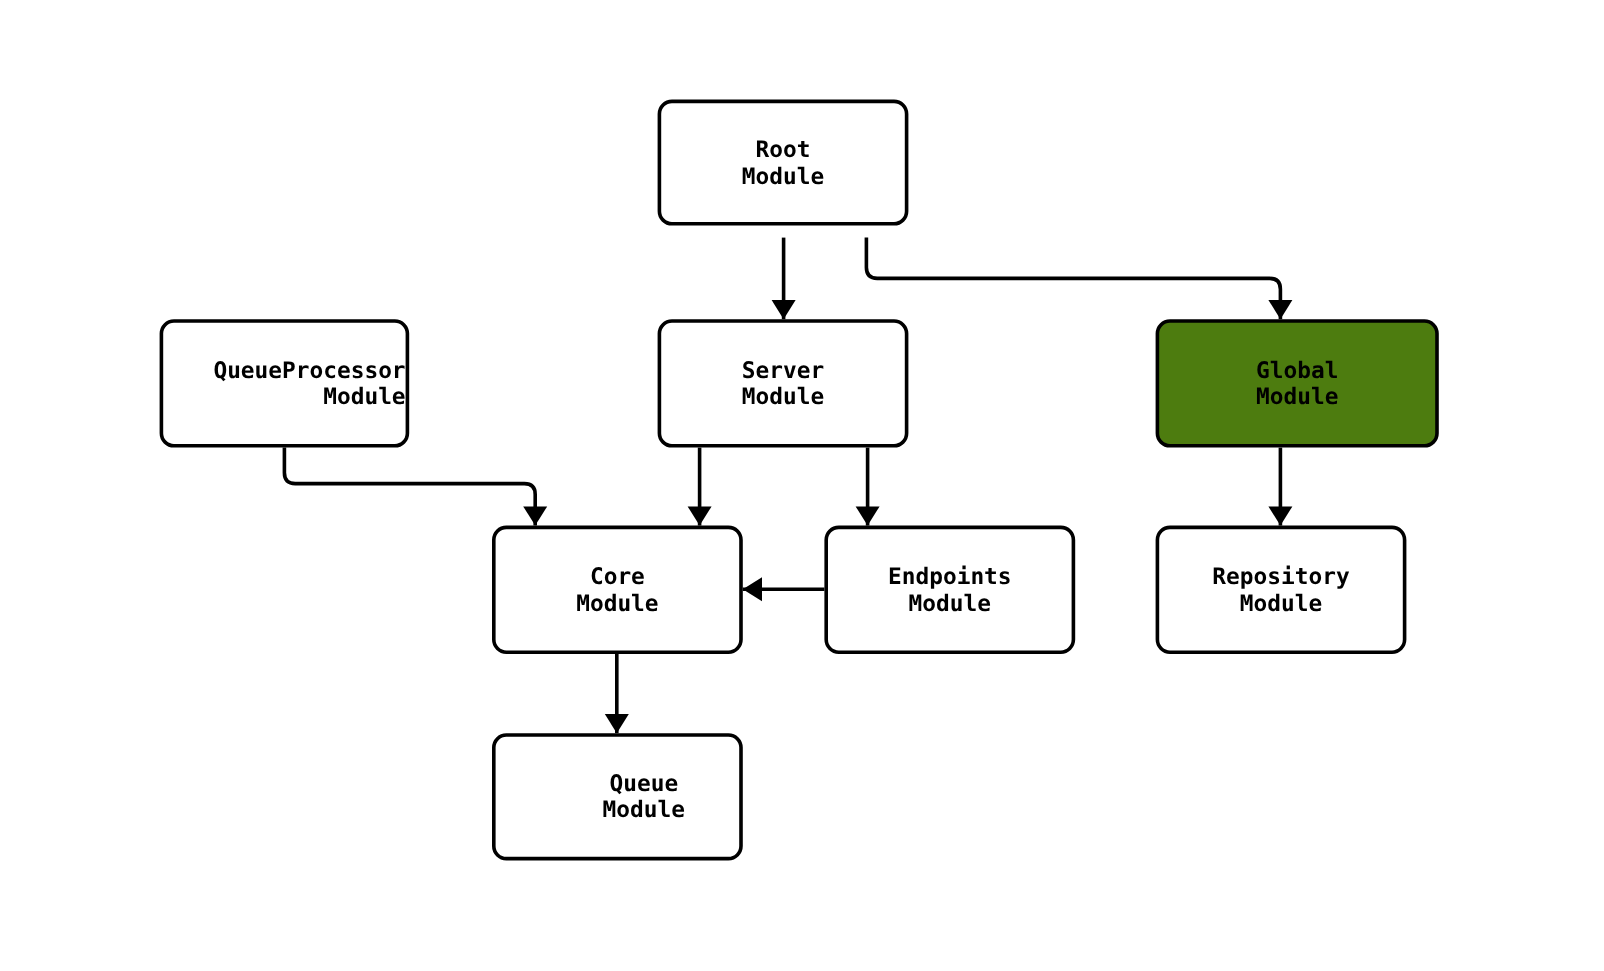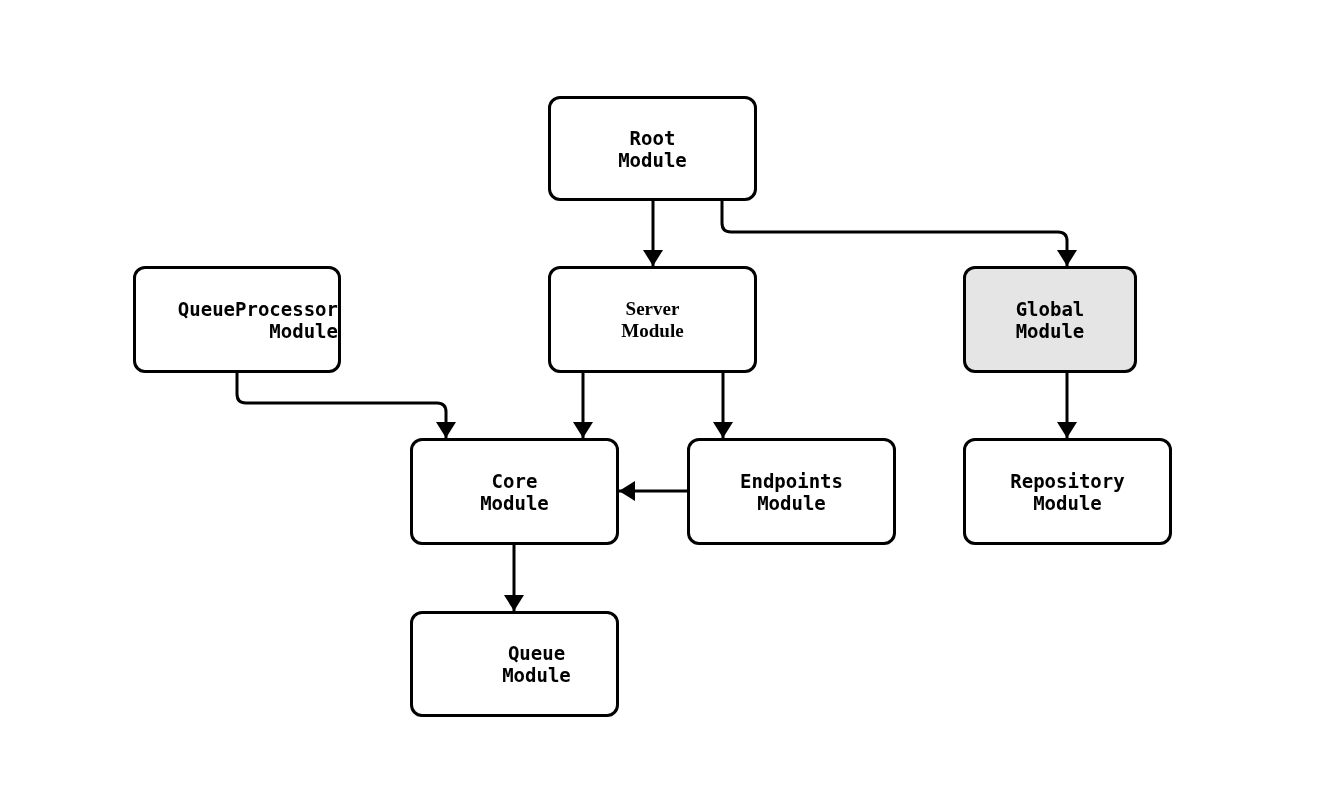--- a/index.html
+++ b/index.html
@@ -60,36 +60,36 @@
   <path d="M653,198 L653,266" fill="none" stroke="#000000" stroke-width="3" marker-end="url(#arrow)"></path>
       <path d="M722,198 L722,223 Q722,232 731,232 L1058,232 Q1067,232 1067,241 L1067,266" fill="none" stroke="#000000" stroke-width="3" marker-end="url(#arrow)"></path>
       <path d="M237,373 L237,394 Q237,403 246,403 L437,403 Q446,403 446,412 L446,438" fill="none" stroke="#000000" stroke-width="3" marker-end="url(#arrow)"></path>
       <path d="M583,373 L583,438" fill="none" stroke="#000000" stroke-width="3" marker-end="url(#arrow)"></path>
       <path d="M723,373 L723,438" fill="none" stroke="#000000" stroke-width="3" marker-end="url(#arrow)"></path>
       <path d="M687,491 L619,491" fill="none" stroke="#000000" stroke-width="3" marker-end="url(#arrow)"></path>
       <path d="M1067,373 L1067,438" fill="none" stroke="#000000" stroke-width="3" marker-end="url(#arrow)"></path>
       <path d="M514,545 L514,611" fill="none" stroke="#000000" stroke-width="3" marker-end="url(#arrow)"></path>
     </svg>
 
-  <div class="node" style="left: 548px; top: 96px; width: 209px; height: 105px; border-color: rgb(0, 0, 0); background: rgb(255, 255, 255); color: rgb(0, 0, 0); border-radius: 12px; font-size: 19px;">
+  <div class="node" style="left: 548px; top: 83px; width: 209px; height: 105px; border-color: rgb(0, 0, 0); background: rgb(255, 255, 255); color: rgb(0, 0, 0); border-radius: 12px; font-size: 19px;">
     <span>Root</span>
     <span>Module</span>
   </div>
 
   <div class="node" style="left: 133px; top: 266px; width: 208px; height: 107px; border-color: rgb(0, 0, 0); background: rgb(255, 255, 255); color: rgb(0, 0, 0); border-radius: 12px; font-size: 19px; align-items: flex-end;">
     <span>QueueProcessor</span>
     <span>Module</span>
   </div>
 
-  <div class="node" style="left: 548px; top: 266px; width: 209px; height: 107px; border-color: rgb(0, 0, 0); background: rgb(255, 255, 255); color: rgb(0, 0, 0); border-radius: 12px; font-size: 19px; font-family: Liberation Serif, serif;">
+  <div class="node" style="left: 548px; top: 266px; width: 209px; height: 107px; border-color: rgb(0, 0, 0); background: rgb(255, 255, 255); color: rgb(0, 0, 0); border-radius: 12px; font-size: 19px;">
     <span>Server</span>
     <span>Module</span>
   </div>
 
-  <div class="node" style="left: 963px; top: 266px; width: 174px; height: 107px; border-color: rgb(0, 0, 0); background: #e5e5e5; color: rgb(0, 0, 0); border-radius: 12px; font-size: 19px;">
+  <div class="node" style="left: 963px; top: 266px; width: 236px; height: 107px; border-color: rgb(0, 0, 0); background: #4d7c0f; color: rgb(0, 0, 0); border-radius: 12px; font-size: 19px;">
     <span>Global</span>
     <span>Module</span>
   </div>
 
   <div class="node" style="left: 410px; top: 438px; width: 209px; height: 107px; border-color: rgb(0, 0, 0); background: rgb(255, 255, 255); color: rgb(0, 0, 0); border-radius: 12px; font-size: 19px; text-align: center;">
     <span>Core</span>
     <span>Module</span>
   </div>
 
   <div class="node" style="left: 687px; top: 438px; width: 209px; height: 107px; border-color: rgb(0, 0, 0); background: rgb(255, 255, 255); color: rgb(0, 0, 0); border-radius: 12px; font-size: 19px;">

